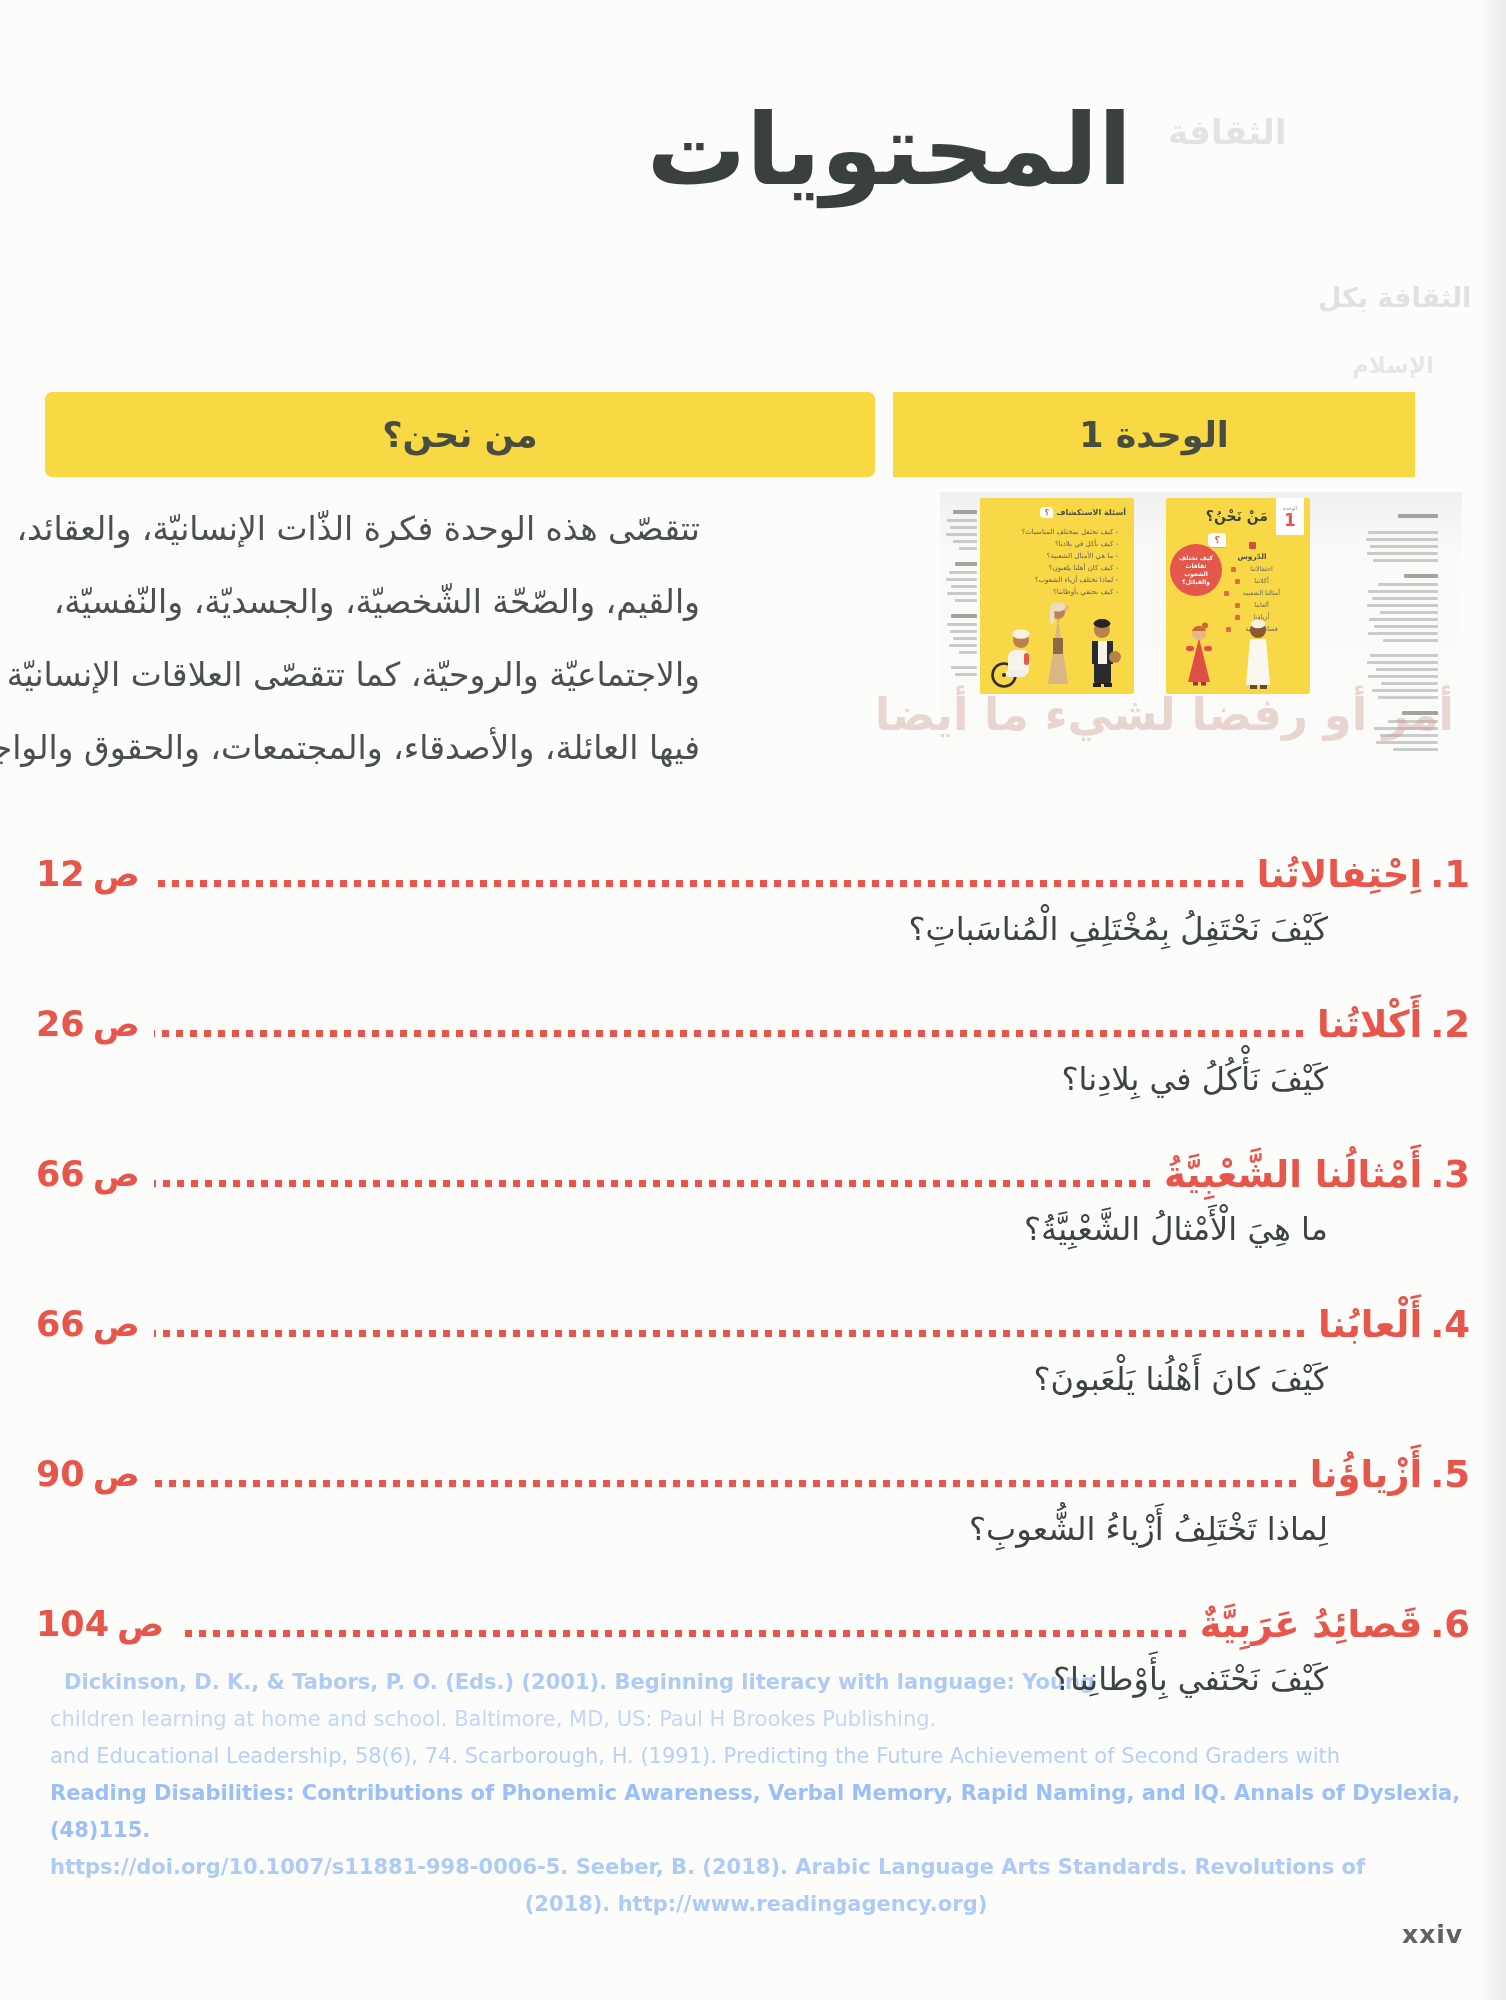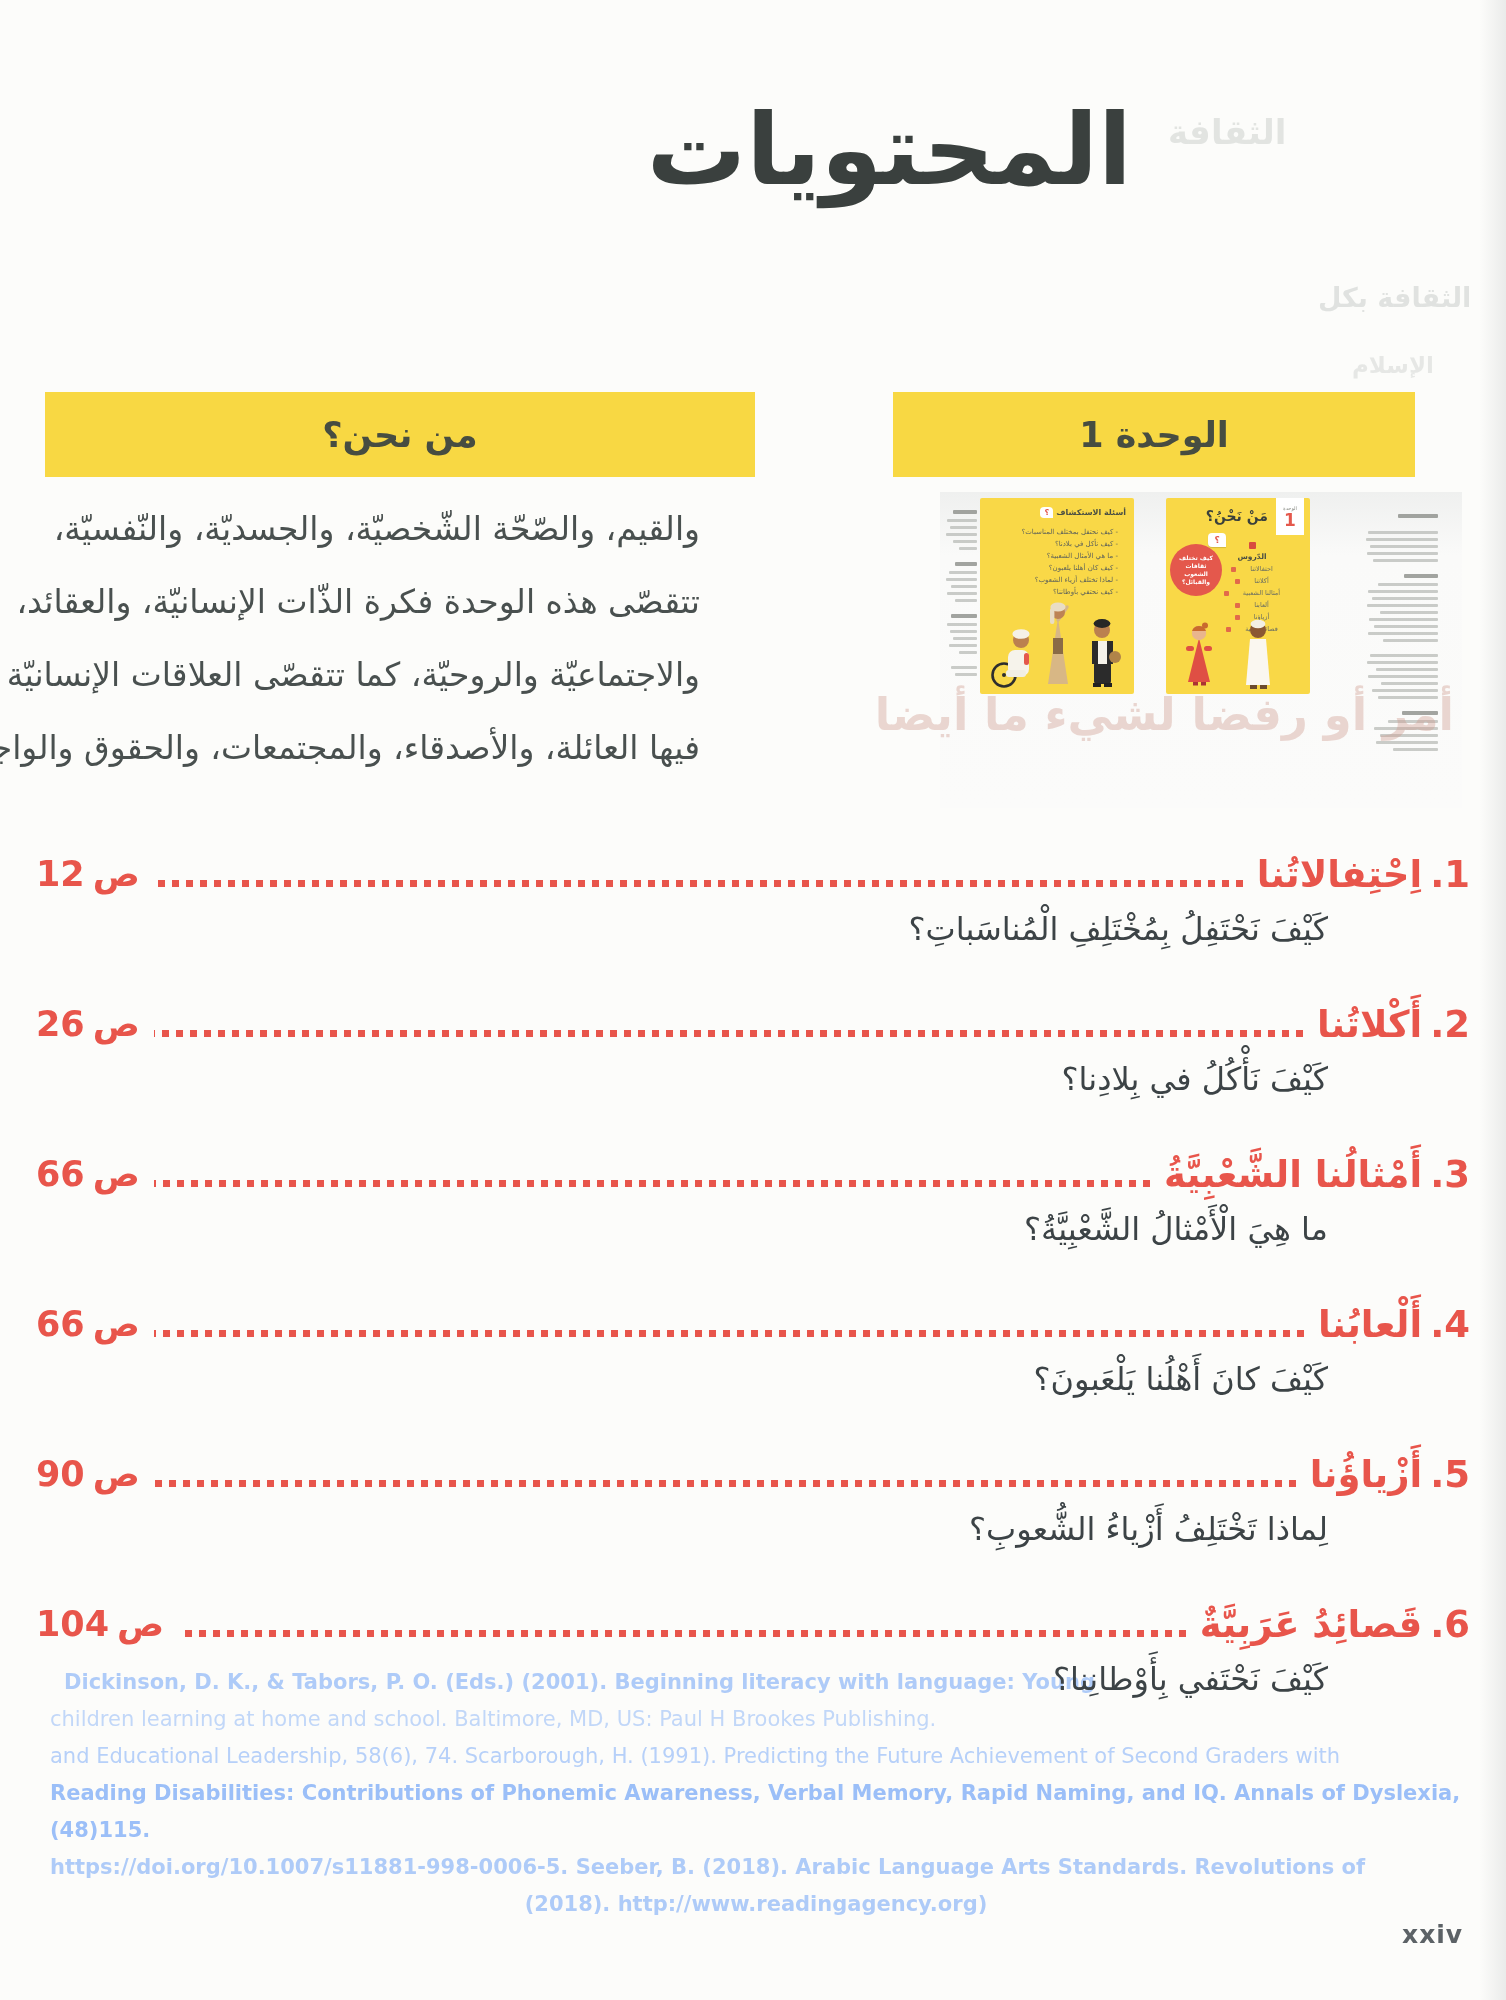--- a/index.html
+++ b/index.html
@@ -22,21 +22,21 @@
   .g3{top:352px;left:1352px;font-size:23px;opacity:.22;}
   .gbig{top:688px;right:52px;font-size:45px;color:#CE9A8D;opacity:.38;z-index:1;}
 
   
   .page-title{position:absolute;top:92px;right:374px;margin:0;font-size:99px;font-weight:bold;
               color:#3A403E;z-index:2;letter-spacing:-1px;}
 
   
   .bar{position:absolute;top:392px;height:85px;background:#F8D843;display:flex;align-items:center;
        justify-content:center;font-weight:bold;font-size:35px;color:#474D41;z-index:2;}
-  .bar-left{left:45px;width:710px;}
+  .bar-left{left:45px;width:830px;border-radius:7px;}
   .bar-right{left:893px;width:522px;}
 
   
   .intro{position:absolute;top:492px;right:806px;width:672px;z-index:2;text-align:right;
          font-size:33px;line-height:73px;color:#49504F;}
   .intro-line{white-space:nowrap;height:73px;}
 
   
   .thumb{position:absolute;left:940px;top:492px;width:522px;height:316px;z-index:1;
          background:linear-gradient(180deg,#EFF0EF 0,#FAFAF9 20%,#FBFBFA 100%);}
@@ -115,22 +115,22 @@
   <h1 class="page-title">المحتويات</h1>
 
   <div class="bar bar-left">
     <span>من نحن؟</span>
   </div>
   <div class="bar bar-right">
     <span>الوحدة 1</span>
   </div>
 
   <div class="intro">
+    <div class="intro-line">تتقصّى هذه الوحدة فكرة الذّات الإنسانيّة، والعقائد،</div>
     <div class="intro-line">والقيم، والصّحّة الشّخصيّة، والجسديّة، والنّفسيّة،</div>
-    <div class="intro-line">تتقصّى هذه الوحدة فكرة الذّات الإنسانيّة، والعقائد،</div>
     <div class="intro-line">والاجتماعيّة والروحيّة، كما تتقصّى العلاقات الإنسانيّة بما</div>
     <div class="intro-line">فيها العائلة، والأصدقاء، والمجتمعات، والحقوق والواجبات،</div>
   </div>
 
   <div class="thumb">
     <div class="notes notes-left" id="notesL">
         <div class="nhead" style="width: 24px;"></div>
         <div class="nline" style="width: 30px;"></div>
         <div class="nline" style="width: 27px;"></div>
         <div class="nline" style="width: 31px;"></div>

